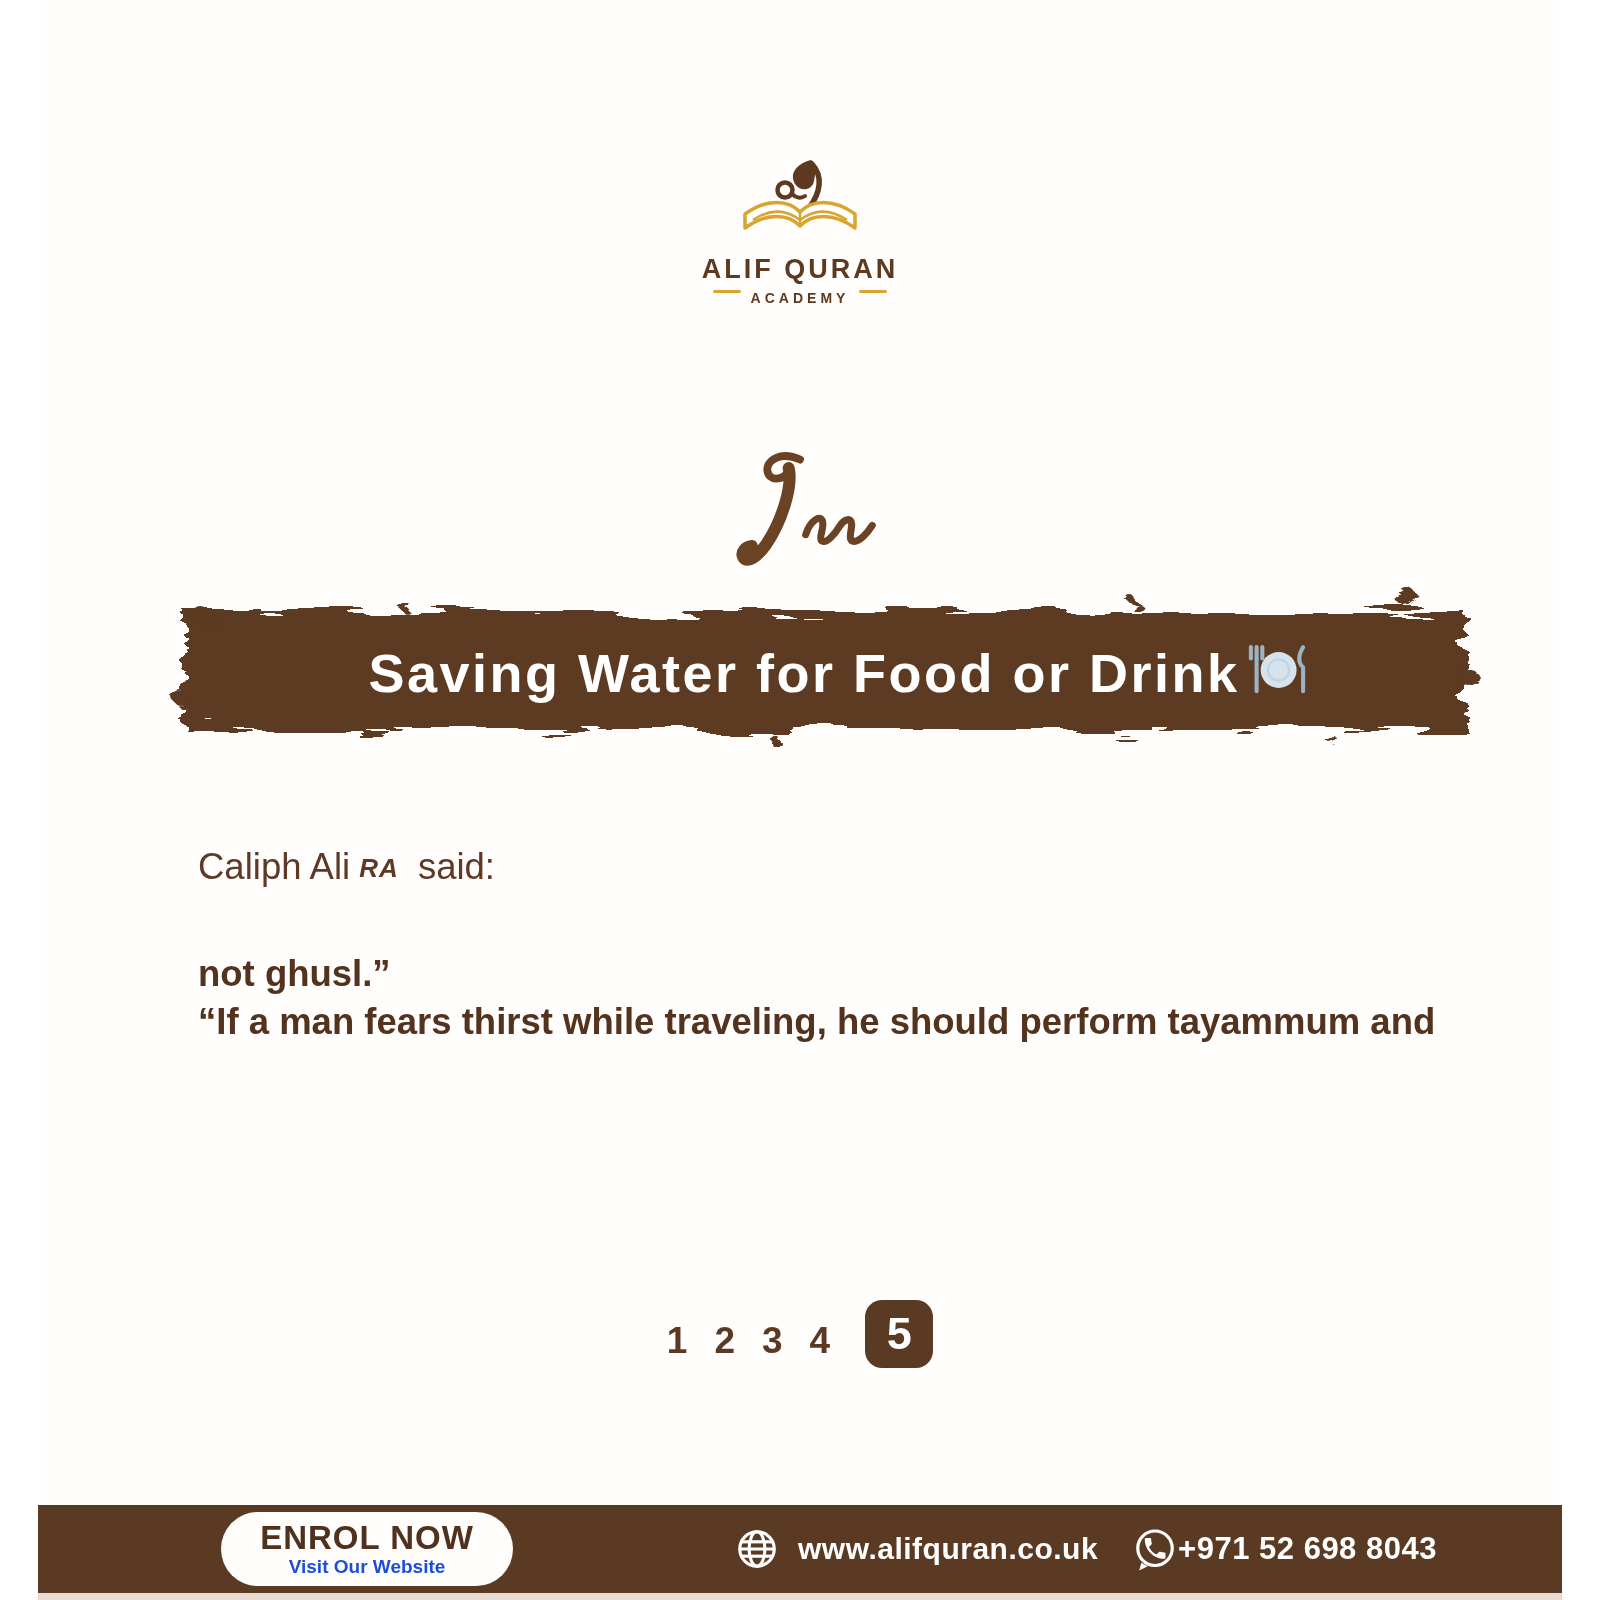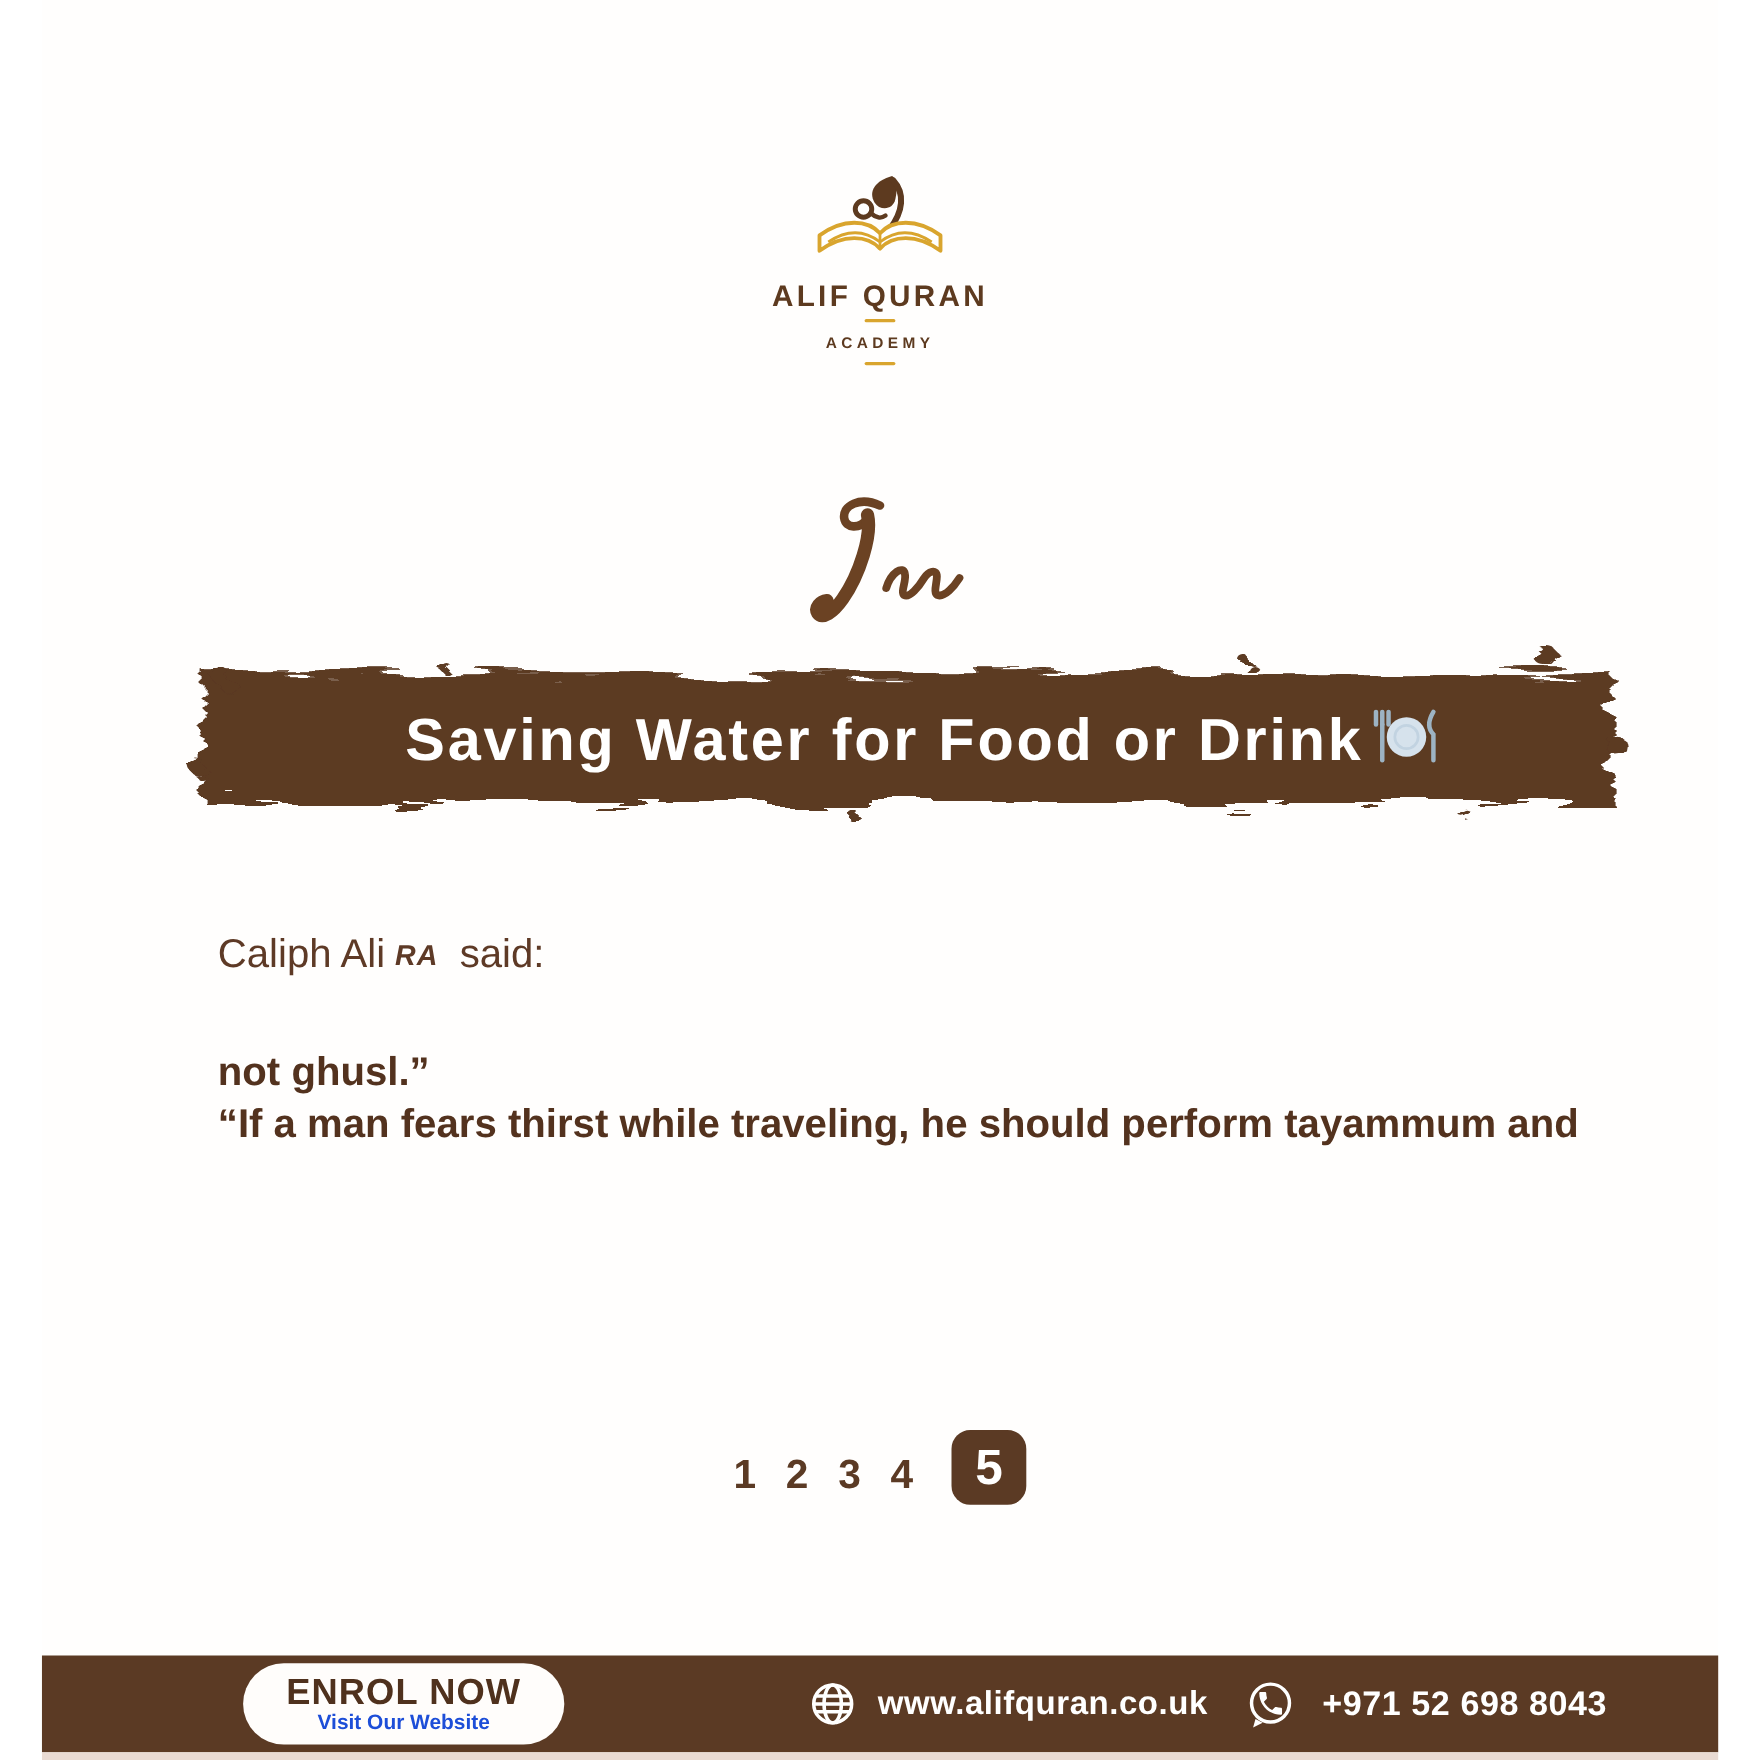--- a/index.html
+++ b/index.html
@@ -6,21 +6,21 @@
   .canvas{
     position:relative;width:1524px;height:1600px;margin:0 auto;
     background:#fffefd;overflow:hidden;
     font-family:"Liberation Sans",sans-serif;
   }
 
   
   .logo{position:absolute;top:158px;left:0;right:0;display:flex;flex-direction:column;align-items:center;}
   .logo-mark{line-height:0;}
   .logo-name{font-size:27px;font-weight:800;letter-spacing:3px;color:#5d3a1f;margin-top:0px;}
-  .logo-sub{display:flex;align-items:center;gap:10px;margin-top:5px;flex-direction:column;}
+  .logo-sub{display:flex;align-items:flex-start;gap:10px;margin-top:5px;}
   .logo-dash{width:28px;height:3px;background:#d9a52e;border-radius:2px;}
   .logo-sub-text{font-size:14px;font-weight:800;letter-spacing:4px;color:#5d3a1f;}
 
   
   .script-in{position:absolute;top:428px;left:0;right:0;display:flex;justify-content:center;}
 
   
   .banner{position:absolute;top:582px;left:116px;width:1368px;height:182px;}
   .banner-bg{position:absolute;inset:0;}
   .banner-text{
@@ -54,21 +54,21 @@
   .enrol-pill{
     position:absolute;left:183px;top:7px;width:292px;height:74px;background:#fffdfb;border-radius:40px;
     display:flex;flex-direction:column;align-items:center;justify-content:center;cursor:pointer;
   }
   .enrol-title{font-size:33px;font-weight:800;color:#4f311d;letter-spacing:1px;line-height:35px;}
   .enrol-sub{font-size:19px;font-weight:700;color:#1d4ed8;line-height:24px;}
   .footer-contact{position:absolute;left:696px;top:0;height:88px;display:flex;align-items:center;color:#ffffff;}
   .footer-contact .icon{line-height:0;}
   .site{font-size:30px;font-weight:700;letter-spacing:0.5px;margin-left:18px;}
   .phone-icon{margin-left:34px;}
-  .phone{font-size:31px;font-weight:800;letter-spacing:0.5px;margin-left:24px;}
+  .phone{font-size:31px;font-weight:800;letter-spacing:0.5px;margin-left:0;}
 </style>
 </head>
 <body>
 
 <div class="canvas">
 
   <div class="logo">
     <div class="logo-mark">
       <svg width="134" height="96" viewBox="0 0 134 96">
 

